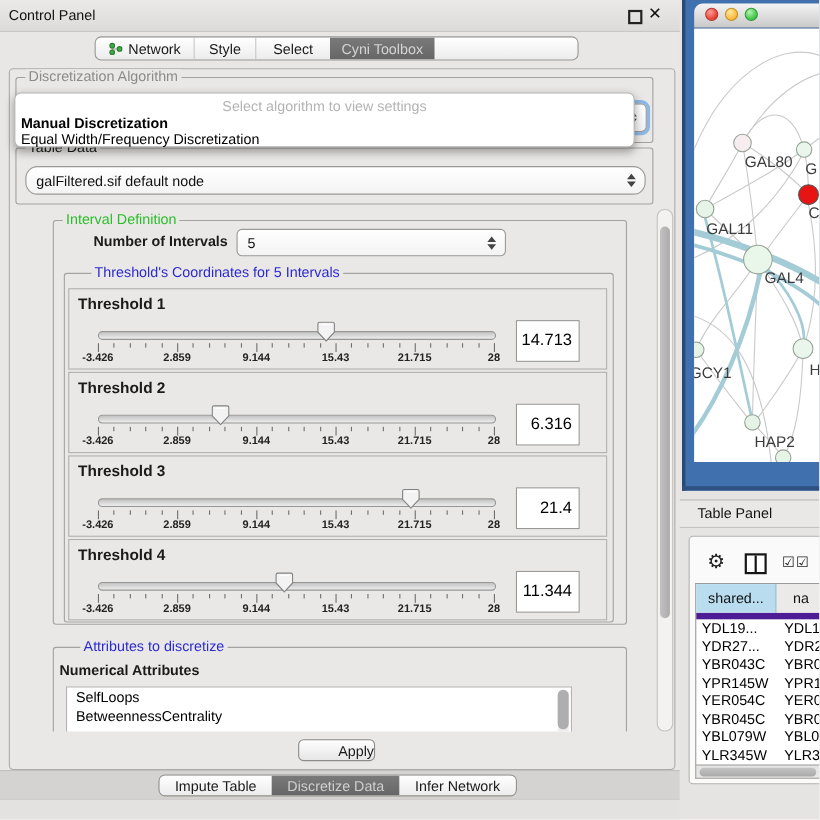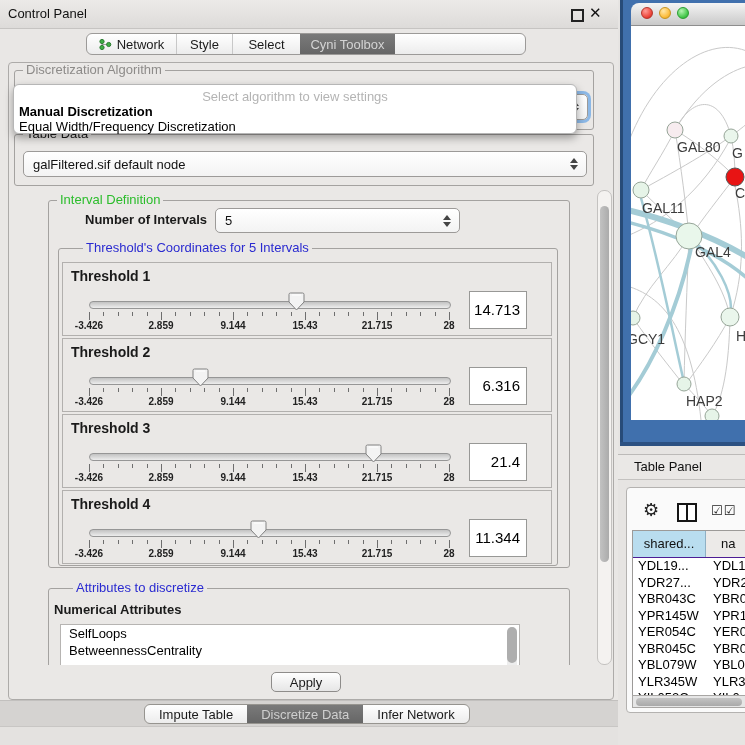--- a/index.html
+++ b/index.html
@@ -57,21 +57,21 @@
   .tick.major{height:8px;}
   .ticklab{position:absolute;top:57px;transform:translateX(-50%);font-size:10px;font-weight:bold;color:#222;white-space:nowrap;}
   .thr-value{position:absolute;left:406px;top:28px;width:58px;height:38px;background:#fff;border:1px solid #989896;box-sizing:border-box;font-size:15px;text-align:right;line-height:36px;padding-right:6px;color:#000;}
 
   #attr-label{position:absolute;left:40px;top:412px;font-weight:bold;font-size:13px;}
   #attr-list{position:absolute;left:46px;top:434px;width:460px;height:60px;background:#fff;border:1px solid #b6b4b2;box-sizing:border-box;overflow:hidden;}
   .attr-item{padding:1px 0 1px 8px;font-size:13px;line-height:15px;color:#000;}
   #attr-scroll{position:absolute;right:2px;top:2px;width:10px;height:52px;background:#ededed;border-radius:5px;}
   #attr-thumb{position:absolute;left:0;top:0;width:10px;height:36px;background:#aeaeae;border-radius:5px;}
 
-  #apply-btn{left:271px;top:672px;width:70px;height:20px;background:linear-gradient(#fefefe,#e6e6e6);border:1px solid #8e8c8a;border-radius:5px;text-align:center;line-height:19px;font-size:13px;box-sizing:border-box;}
+  #apply-btn{left:271px;top:672px;width:70px;height:20px;background:linear-gradient(#fefefe,#e6e6e6);border:1px solid #8e8c8a;border-radius:5px;text-align:right;line-height:19px;font-size:13px;box-sizing:border-box;}
 
   #bottom-band{left:0;top:700px;width:618px;height:26px;background:#d5d3d1;border-top:1px solid #c2c0be;}
   #bottom-strip{left:0;top:726px;width:618px;height:19px;background:#e4e2e0;border-top:1px solid #c8c6c4;}
   #bottom-tabs{left:144px;top:704px;height:20px;display:flex;background:linear-gradient(#ffffff,#ececec);border:1px solid #96948f;border-radius:6px;overflow:hidden;box-sizing:border-box;}
   .btab{display:flex;align-items:center;justify-content:center;font-size:13px;color:#1a1a1a;white-space:nowrap;padding:0 14px;}
   .btab:not(:first-child):not(.sel){border-left:1px solid #c8c8c8;}
   .btab.sel{background:linear-gradient(#7a7a7a,#666666);color:#cfcfcf;}
   .btab.sel + .btab{border-left:none;}
 
   
@@ -88,21 +88,21 @@
   
   #tp-header{left:618px;top:454px;width:127px;height:26px;background:#eae8e6;border-top:1px solid #bcbab8;border-bottom:1px solid #c4c2c0;box-sizing:border-box;}
   #tp-title{left:634px;top:459px;font-size:13px;color:#111;}
   #tp-body{left:618px;top:480px;width:127px;height:265px;background:#e6e4e2;}
   #tp-inner{left:626px;top:487px;width:125px;height:226px;background:#fafafa;border:1px solid #b4b2b0;border-radius:4px 0 0 4px;box-sizing:border-box;}
   #gear-icon{left:643px;top:500px;font-size:18px;color:#222;line-height:20px;}
   #col-icon{left:677px;top:503px;width:16px;height:15px;border:2px solid #151515;background:#fff;box-sizing:content-box;}
   #col-icon:before{content:"";position:absolute;left:7px;top:0;width:2px;height:15px;background:#151515;}
   #check-icons{left:711px;top:503px;font-size:13px;color:#222;letter-spacing:1px;}
   #tp-table{left:632px;top:530px;width:113px;background:#fff;border:1px solid #9c9a98;border-right:none;box-sizing:border-box;}
-  #tp-head{display:flex;height:26px;border-bottom:1px solid #4c1d95;}
+  #tp-head{display:flex;height:26px;border-bottom:6px solid #4c1d95;}
   .tp-th{box-sizing:border-box;font-size:13px;line-height:25px;}
   #tp-th1{width:73px;background:#b9ddef;border-right:1px solid #8fb0c4;text-align:center;color:#111;}
   #tp-th2{flex:1;background:#eceae8;padding-left:15px;color:#111;}
   #tp-rows{height:138px;overflow:hidden;}
   .tp-row{display:flex;height:16.5px;font-size:13px;color:#000;}
   .tp-c1{width:73px;padding-left:5px;box-sizing:border-box;white-space:nowrap;overflow:hidden;}
   .tp-c2{flex:1;padding-left:7px;white-space:nowrap;overflow:hidden;}
   #tp-hscroll{left:632px;top:695px;width:113px;height:13px;background:#e6e6e6;border:1px solid #a8a6a4;border-right:none;box-sizing:border-box;}
   #tp-hthumb{position:absolute;left:3px;top:2px;width:106px;height:8px;background:linear-gradient(#c4c4c4,#a9a9a9);border-radius:4px;}
 </style>
@@ -143,21 +143,21 @@
 
     <div class="group abs" style="left:14px;top:70px;width:580px;height:60px;">
       <span class="gt gray">Discretization Algorithm</span>
     </div>
     <div id="algo-combo" class="combo abs">
         <span class="spin"></span>
       </div>
 
     <div class="group abs" style="left:14px;top:134px;width:580px;height:52px;">
       <span class="gt">Table Data</span>
-      <div class="combo" style="left:8px;top:16px;width:564px;height:26px;">
+      <div class="combo" style="left:8px;top:16px;width:564px;height:26px;border-radius:11px;">
         <span>galFiltered.sif default node</span>
         <span class="spin"></span>
       </div>
     </div>
 
     <div id="viewport" class="abs">
       <div class="group" style="left:34px;top:10px;width:522px;height:368px;">
         <span class="gt green">Interval Definition</span>
       </div>
       <span id="lbl-numint" class="abs">Number of Intervals</span>

